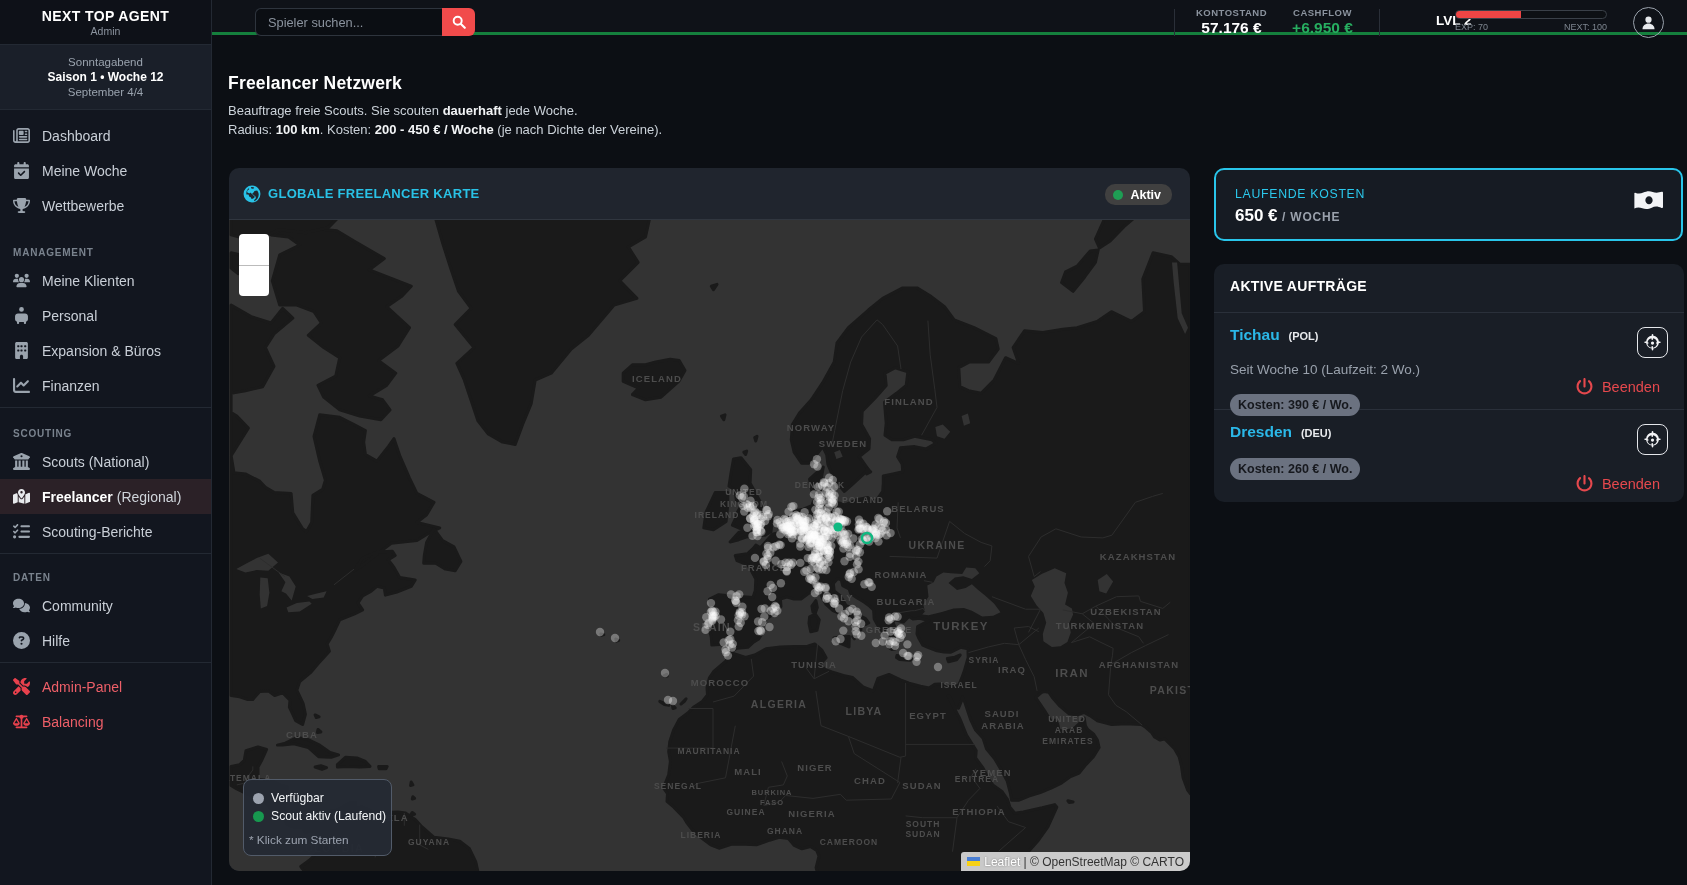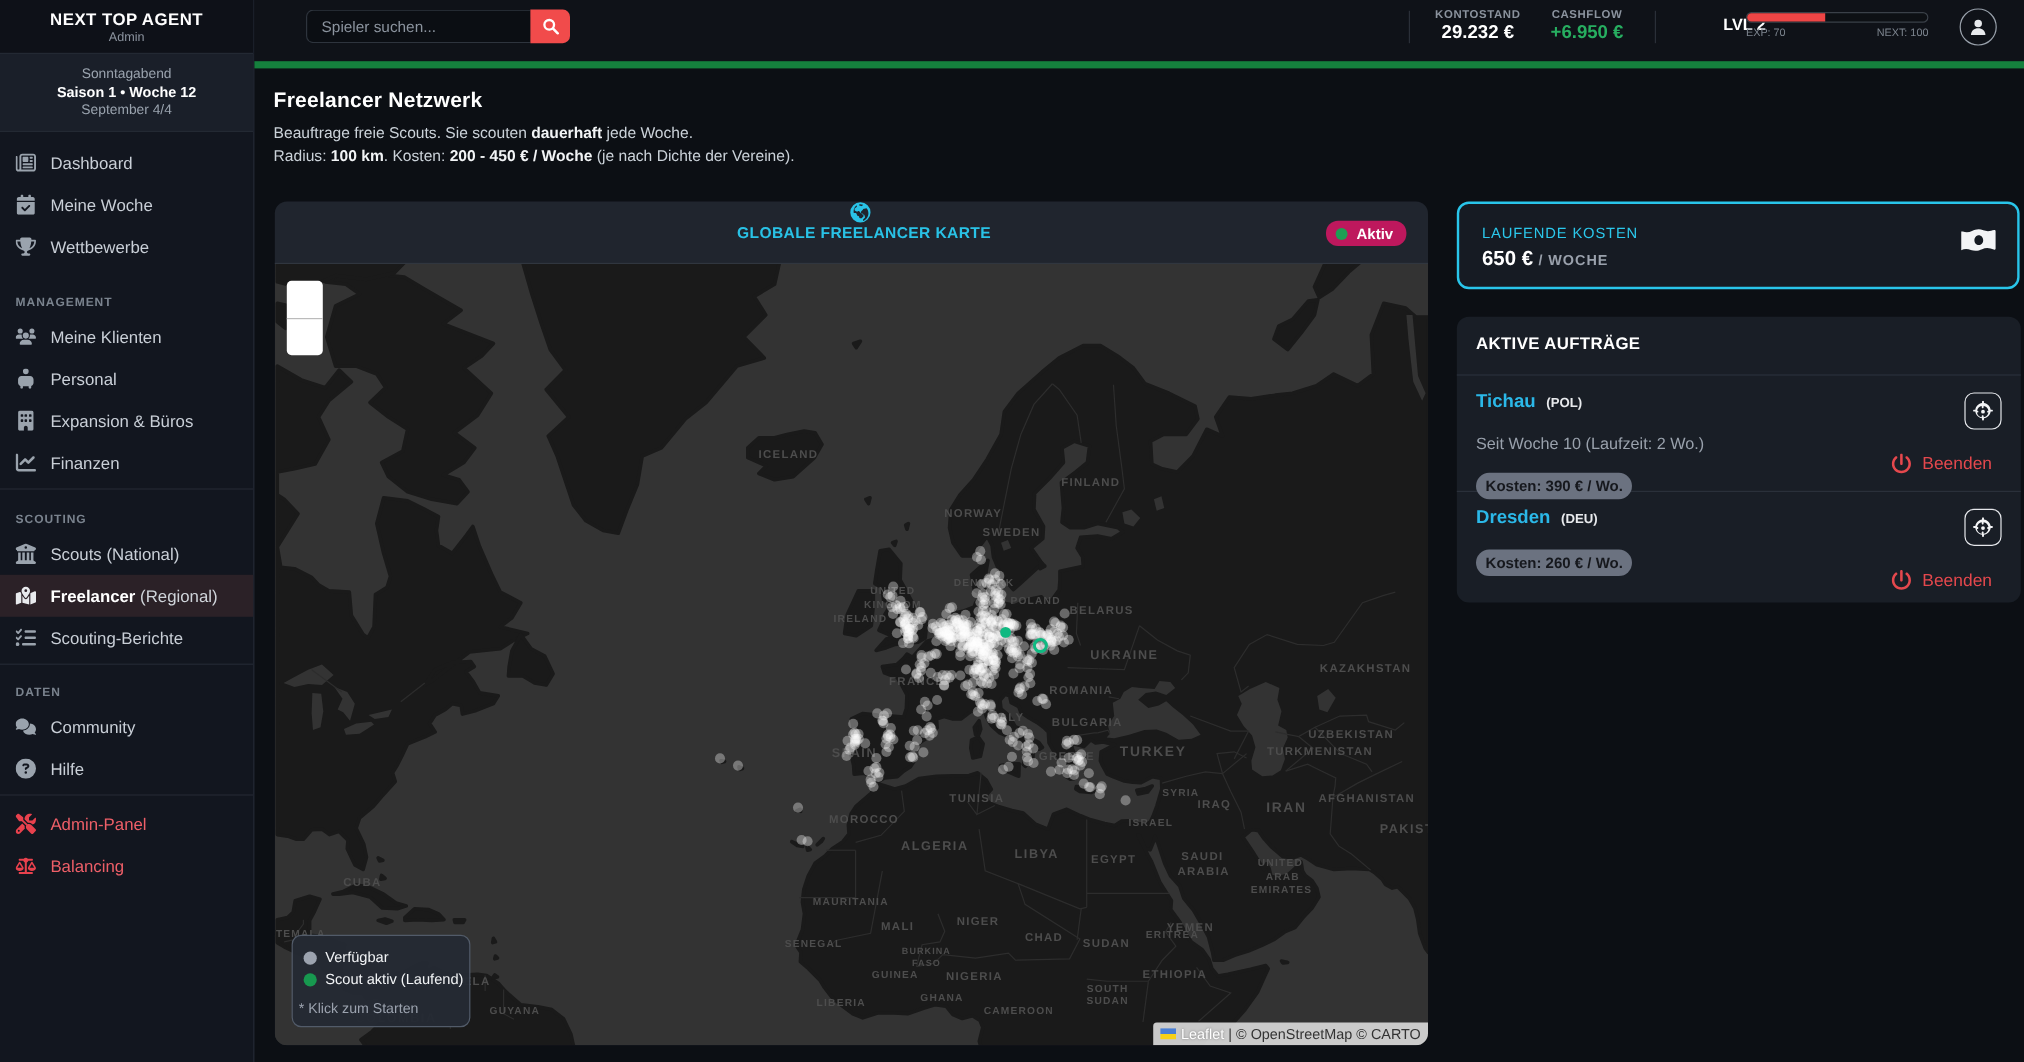--- a/index.html
+++ b/index.html
@@ -16,42 +16,42 @@
 #datebox .d3 { color:#9aa3ae; font-size:11.5px; }
 .nav { padding-top:8px; }
 .navitem { height:35px; display:flex; align-items:center; padding-left:13px; color:#c9cfd7; font-size:14px; }
 .navitem svg { width:17px; height:17px; margin-right:12px; flex:none; }
 .navitem.active { background:#2b2127; color:#fff; font-weight:bold; }
 .navitem.active .lite { font-weight:normal; color:#cfd4da; }
 .navitem.red { color:#ee5f68; }
 .sechead { color:#7a838e; font-size:10px; font-weight:bold; letter-spacing:0.8px; padding:20px 0 5px 13px; }
 .navsep { border-top:1px solid #232933; margin:4px 0 0 0; }
 
-#topbar { position:absolute; left:212px; top:0; width:1475px; height:57px; background:#0f1218; border-bottom:6px solid #15803d; }
+#topbar { position:absolute; left:212px; top:0; width:1475px; height:35px; background:#0f1218; border-bottom:3px solid #15803d; }
 #search { position:absolute; left:43px; top:8px; width:231px; height:28px; }
 #search input { width:187px; height:28px; background:#0b0e13; border:1px solid #2e343d; border-right:none; border-radius:6px 0 0 6px; color:#8b939e; font-size:12.8px; padding-left:12px; font-family:"Liberation Sans",sans-serif; outline:none; float:left; }
 #search .btn { float:left; width:33px; height:28px; background:#f14b4b; border-radius:0 6px 6px 0; display:flex; align-items:center; justify-content:center; }
 .statlabel { color:#8b939e; font-size:9.5px; font-weight:bold; letter-spacing:0.5px; text-align:center; }
 .statval { font-size:15.5px; font-weight:bold; text-align:center; margin-top:1px; }
 .vsep { position:absolute; top:9px; width:1px; height:27px; background:#2a2f38; }
 #lvl { position:absolute; left:1200px; top:13px; color:#fff; font-weight:bold; font-size:13.5px;padding-left:24px; }
 #expbar { position:absolute; left:1243px; top:10px; width:152px; height:9px; border:1px solid #3a4048; border-radius:5px; background:#0d1014; }
 #expbar .fill { width:43%; height:100%; background:#ee4545; border-radius:5px 0 0 5px; }
 #explabels { position:absolute; left:1243px; top:22px; width:152px; font-size:9px; color:#7d858f;text-align:center; }
 #avatar { position:absolute; left:1421px; top:7px; width:31px; height:31px; border:1.5px solid #99a1ab; border-radius:50%; display:flex; align-items:center; justify-content:center; }
 
 #main { position:absolute; left:212px; top:45px; width:1475px; height:840px; }
 #main h2 { position:absolute; left:16px; top:28px; color:#fff; font-size:17.5px; font-weight:bold; letter-spacing:0.2px; }
 #main .desc { position:absolute; left:16px; top:56px; color:#cbd2d9; font-size:13px; line-height:19px; }
 #main .desc b { color:#f2f4f6; }
 
 #mapcard { position:absolute; left:17px; top:123px; width:961px; height:703px; background:#20252e; border-radius:10px; }
-#maphead { height:52px; display:flex; align-items:center; padding-left:14px; border-bottom:1px solid #30363f;flex-direction:column; }
+#maphead { height:52px; display:flex; align-items:center; padding-left:14px; border-bottom:1px solid #30363f; }
 #maphead .title { color:#29c2e6; font-weight:bold; font-size:13px; letter-spacing:0.3px; margin-left:7px; }
-#aktiv { position:absolute; right:18px; top:16px; background:#be185d; border-radius:10px; height:21px; padding:0 11px 0 8px; display:flex; align-items:center; }
+#aktiv { position:absolute; right:18px; top:16px; background:#404040; border-radius:10px; height:21px; padding:0 11px 0 8px; display:flex; align-items:center; }
 #aktiv .dot { width:10px; height:10px; border-radius:50%; background:#1e9e54; margin-right:7px; }
 #aktiv .t { color:#fff; font-weight:bold; font-size:12.5px; }
 #mapwrap { position:absolute; left:0; top:52px; width:961px; height:651px; border-radius:0 0 10px 10px; overflow:hidden; }
 
 #zoomctl { position:absolute; left:10px; top:14px; width:30px; height:62px; background:#fff; border-radius:4px; z-index:30; }
 #zoomctl .div { position:absolute; top:31px; left:0; width:30px; height:1px; background:#bbb; }
 #legend { position:absolute; left:14px; top:559px; width:149px; height:77px; background:rgba(36,42,51,0.96); border:1px solid #525b69; border-radius:8px; z-index:30; padding:9px 0 0 9px; overflow:hidden; }
 .legrow { display:flex; align-items:center; height:18px; }
 .legrow .dot { width:11px; height:11px; border-radius:50%; margin-right:7px; flex:none; }
 .legrow .t { color:#f2f4f6; font-size:12.2px; white-space:nowrap; }
@@ -189,21 +189,21 @@
     <div class="btn">
         <svg width="14" height="14" viewBox="0 0 16 16">
           <circle cx="6.5" cy="6.5" r="4.6" fill="none" stroke="#fff" stroke-width="2.2"></circle>
           <line x1="10.2" y1="10.2" x2="14.6" y2="14.6" stroke="#fff" stroke-width="2.4" stroke-linecap="round"></line>
         </svg>
       </div>
   </div>
   <div class="vsep" style="left:962px"></div>
   <div class="abs" style="left:967px;top:7px;width:105px">
       <div class="statlabel">KONTOSTAND</div>
-      <div class="statval" style="color:#fff">29.232 €</div>
+      <div class="statval" style="color:#fff">57.176 €</div>
     </div>
   <div class="abs" style="left:1058px;top:7px;width:105px">
       <div class="statlabel">CASHFLOW</div>
       <div class="statval" style="color:#27ae60">+6.950 €</div>
     </div>
   <div class="vsep" style="left:1167px"></div>
   <div id="lvl">LVL 2</div>
   <div id="expbar">
       <div class="fill"></div>
     </div>

